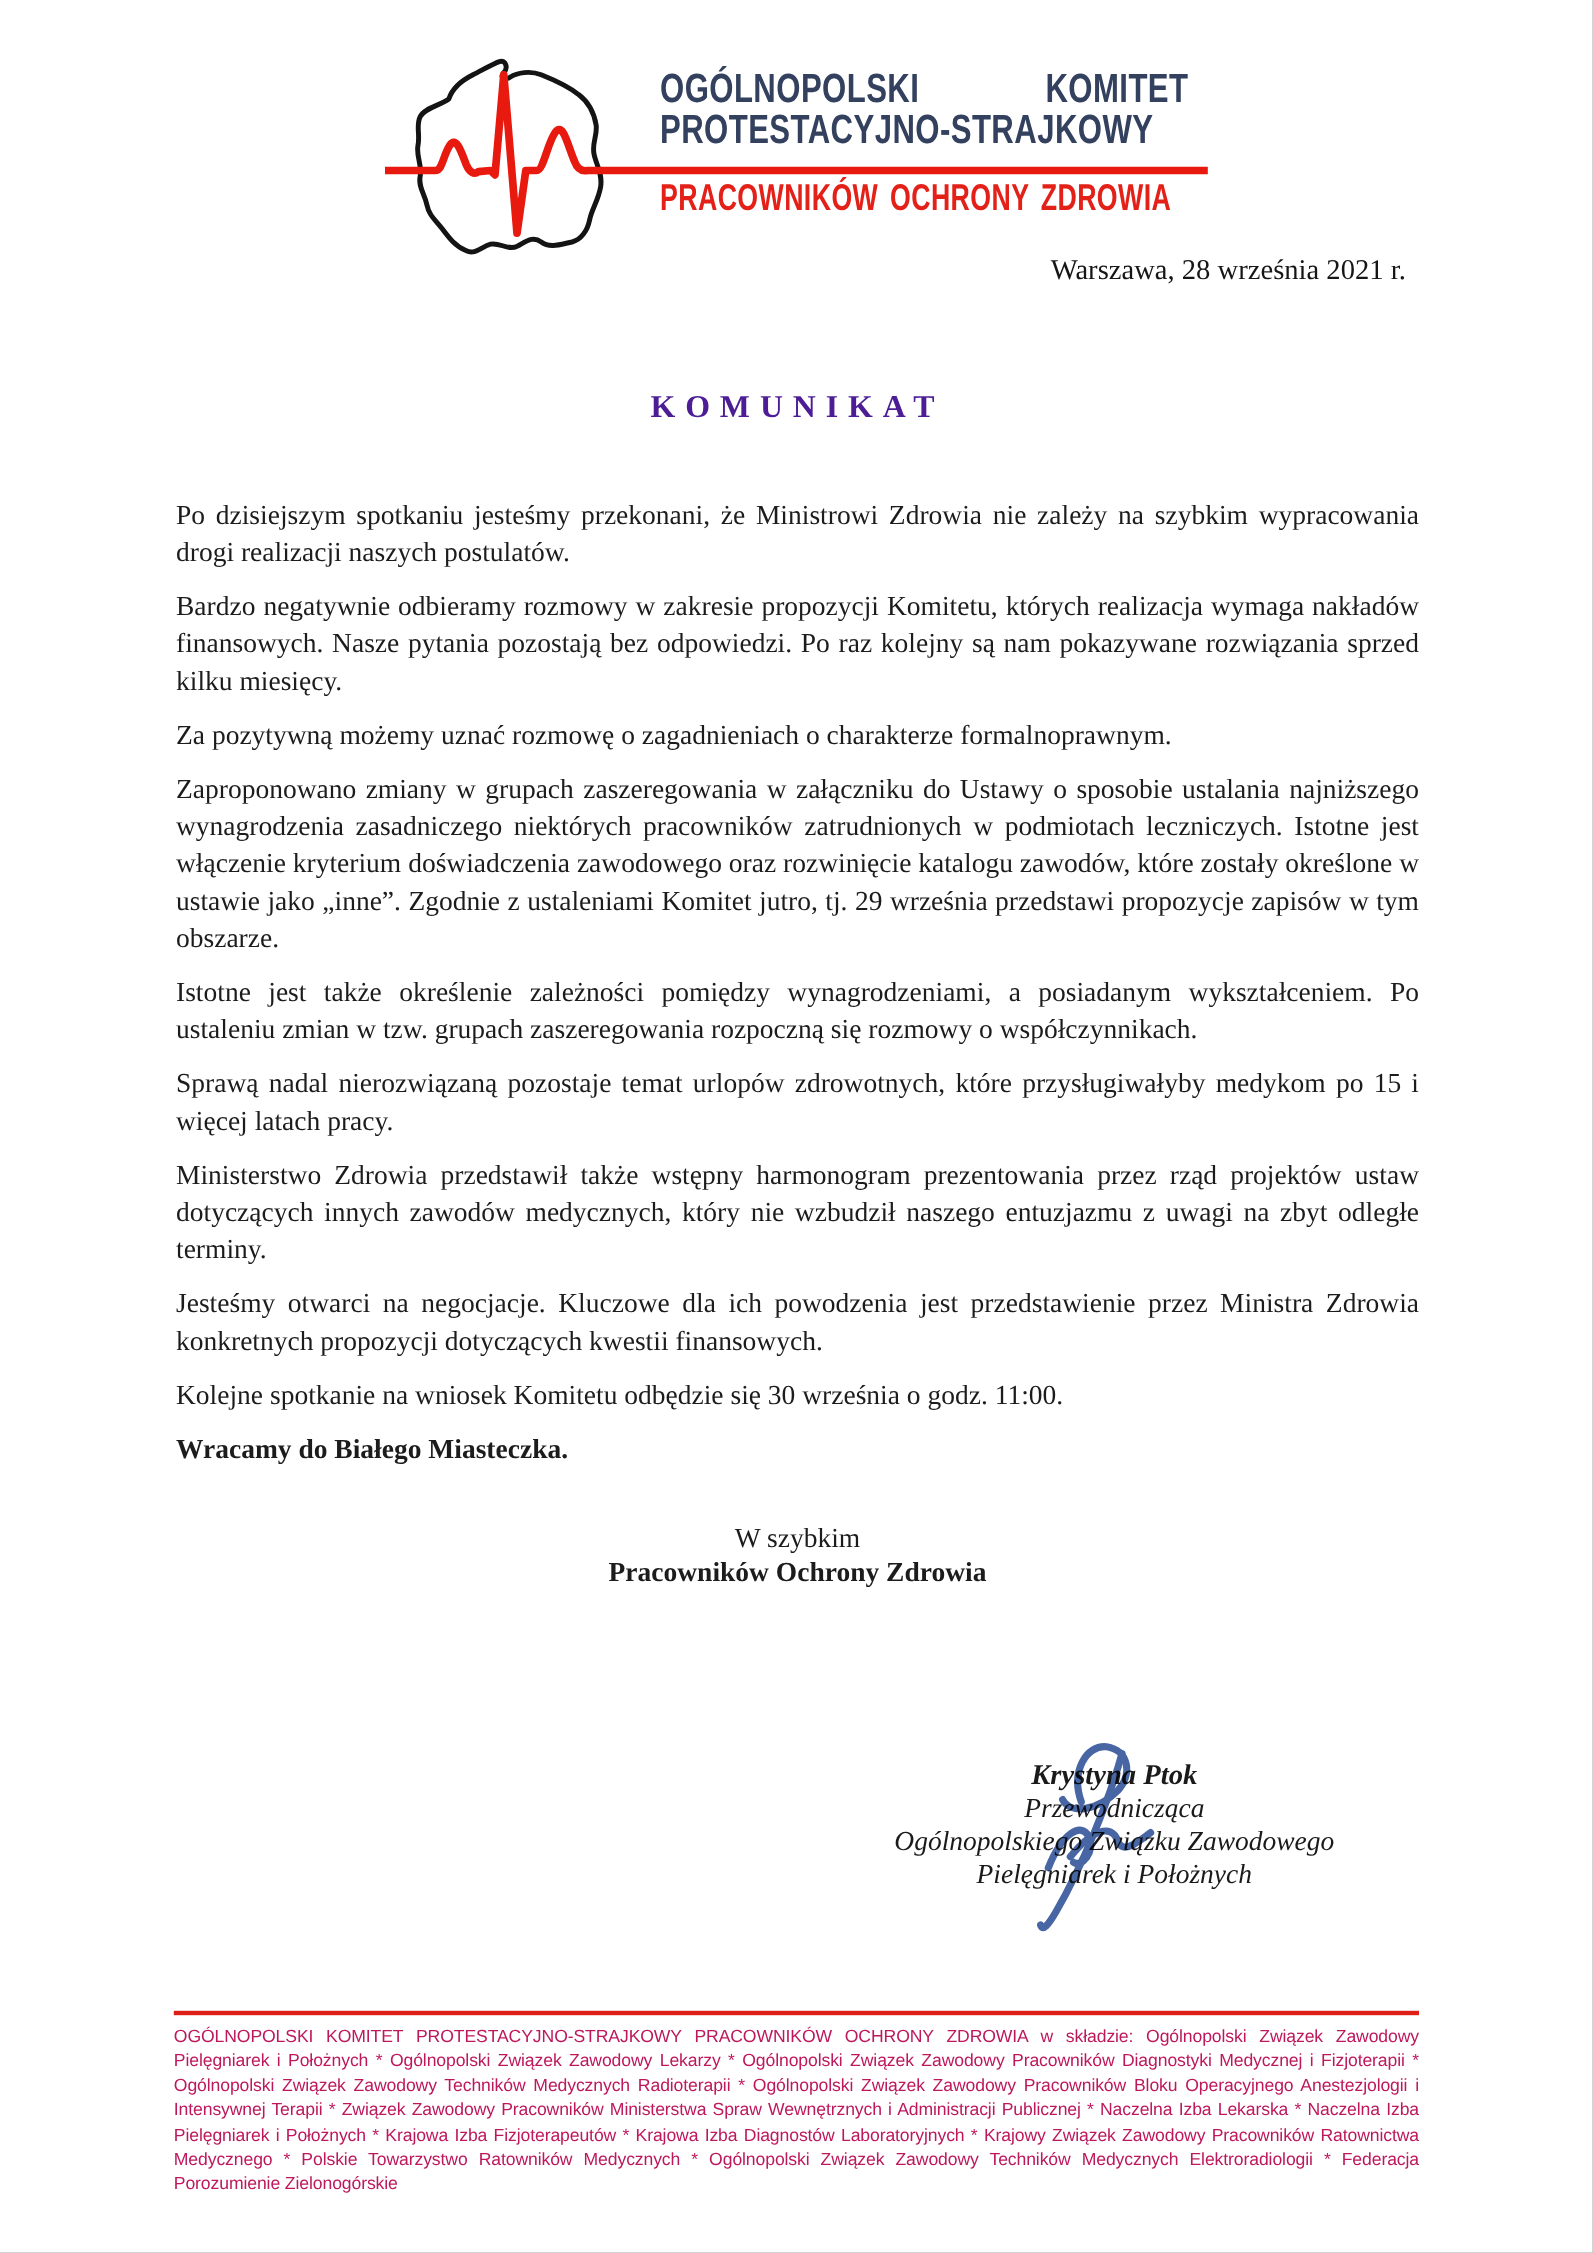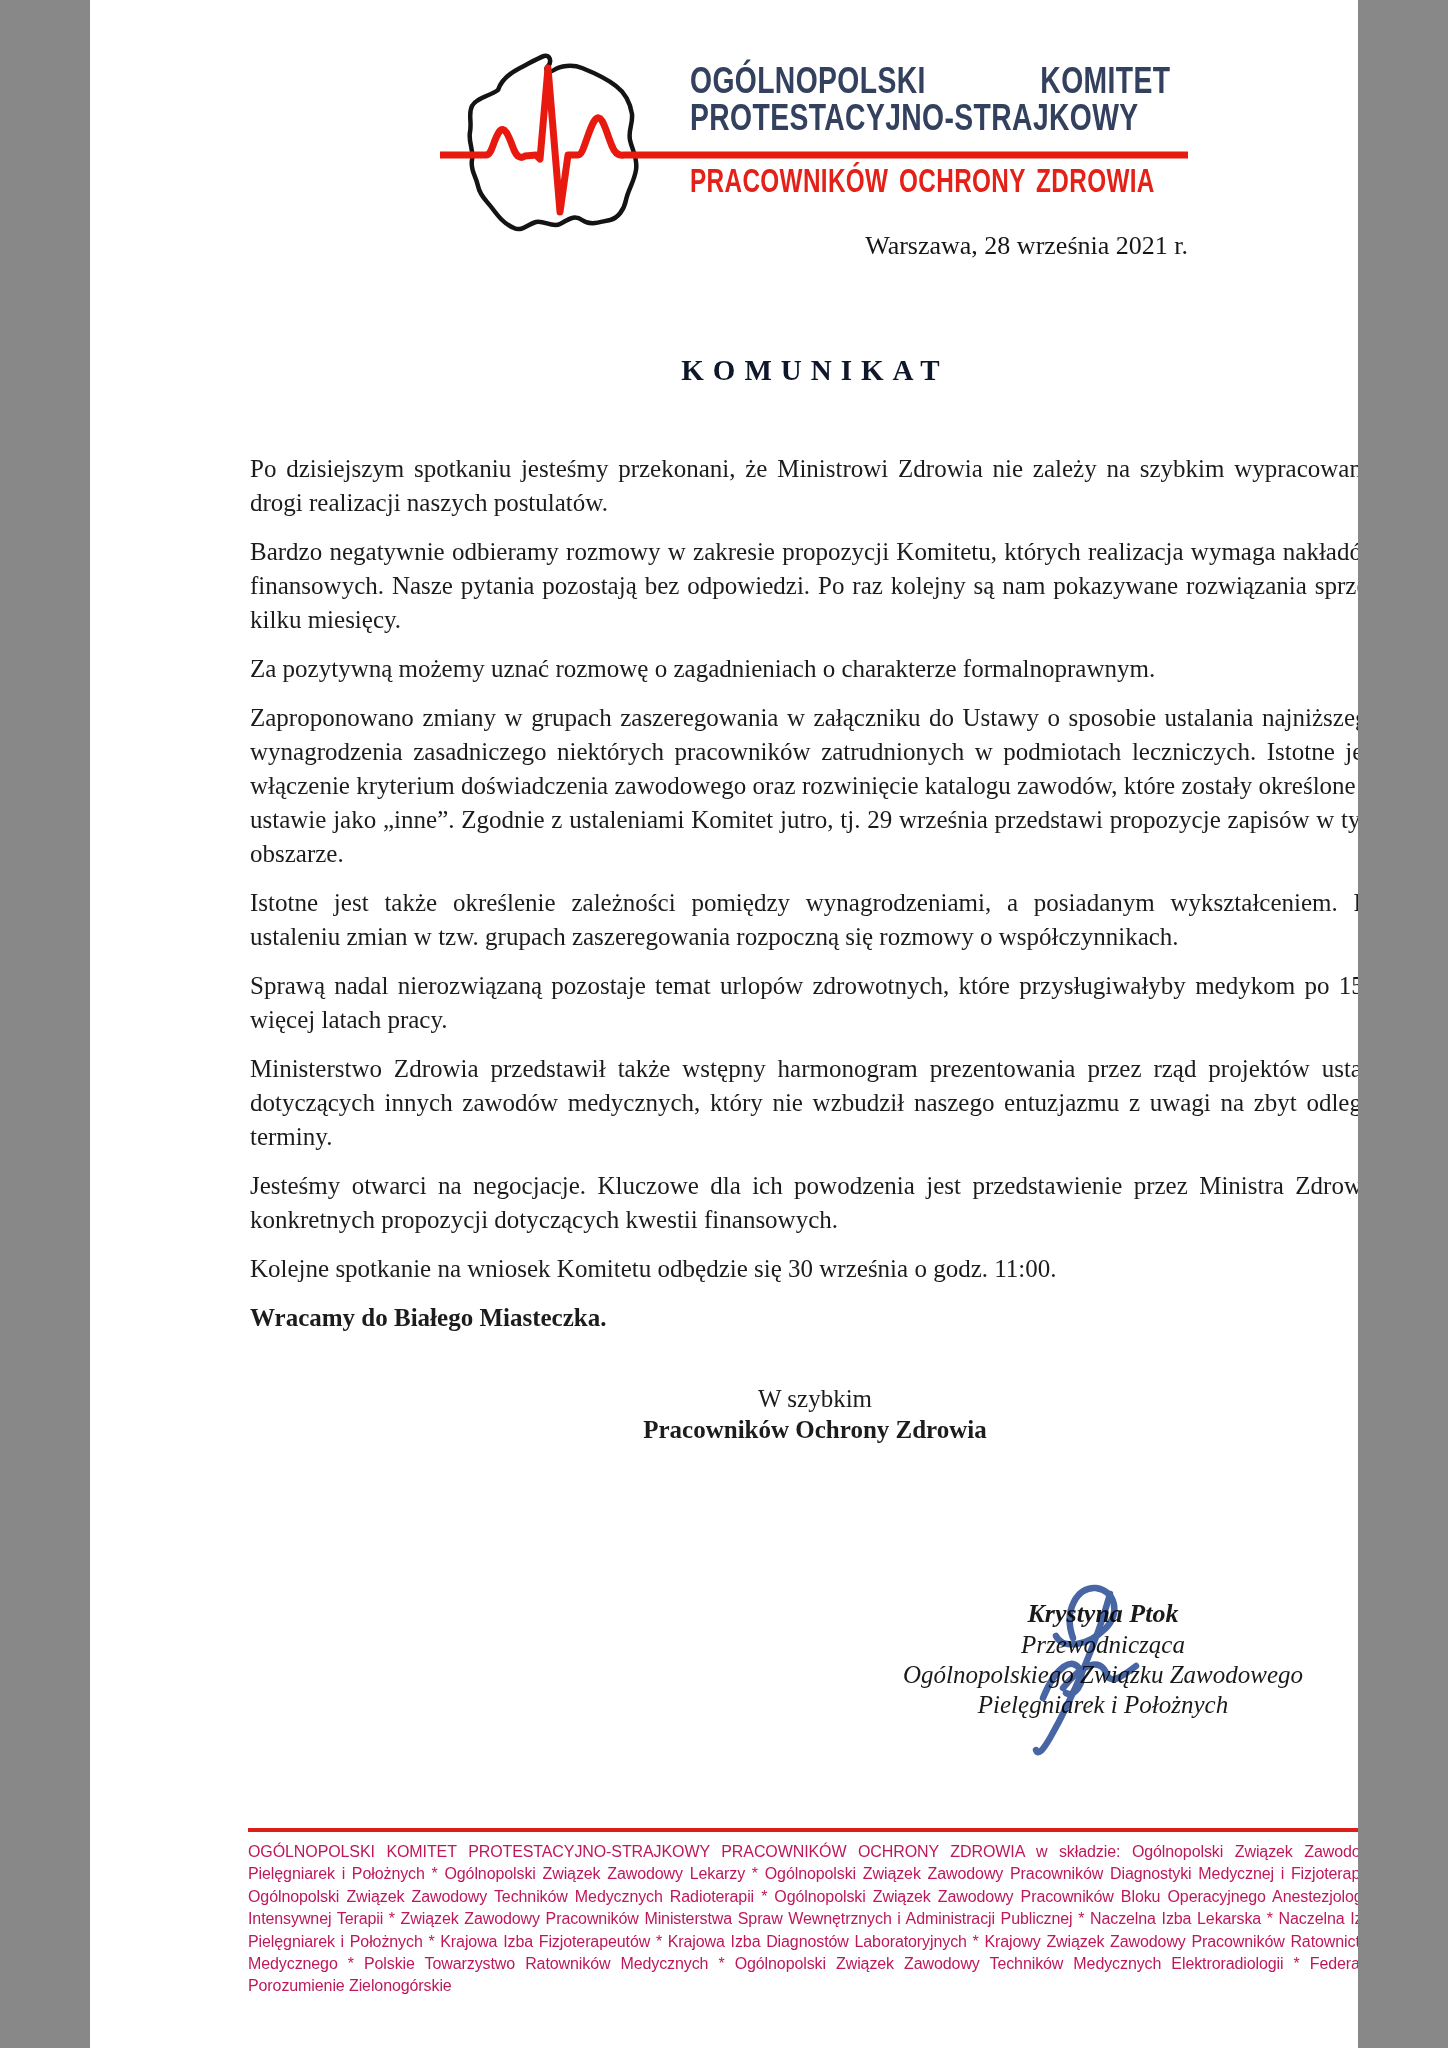--- a/index.html
+++ b/index.html
@@ -1,18 +1,18 @@
 <!DOCTYPE html>
 <html lang="pl"><head>
 <meta charset="utf-8">
 <style>
   html,body{margin:0;padding:0;background:#888;}
   .page{
     position:relative;
-    width:1268px;height:2048px;
+    width:1448px;height:2048px;
     margin:0 auto;
     background:#ffffff;
     font-family:"Liberation Serif", serif;
     color:#1c1c1c;
     overflow:hidden;
   }
 
   
   .logo{position:absolute;left:350px;top:28px;width:748px;height:230px;}
   .logo svg{position:absolute;left:0;top:0;}
@@ -30,21 +30,21 @@
     font-family:"Liberation Sans", sans-serif;
     font-weight:bold;font-size:34px;line-height:36px;
     color:#e32119;letter-spacing:0.5px;white-space:nowrap;
     text-align:justify;text-align-last:justify;
   }
 
   
   .dateline{position:absolute;top:231px;right:170px;font-size:26px;color:#161616;margin-left:47px;}
   .doc-title{
     position:absolute;left:160px;top:354px;width:1130px;margin:0;
-    text-align:center;font-size:29px;font-weight:bold;letter-spacing:9px;color:#0f172a;
+    text-align:center;font-size:29px;font-weight:bold;letter-spacing:9px;color:#4c1d95;
   }
 
   
   .body{
     position:absolute;left:160px;top:452px;width:1130px;
     font-size:25px;line-height:34px;text-align:justify;
   }
   .body p{margin:0 0 15px 0;}
   .body p.bold{font-weight:bold;}
   .onbehalf{margin-top:48px;text-align:center;font-size:25px;line-height:31px;}

